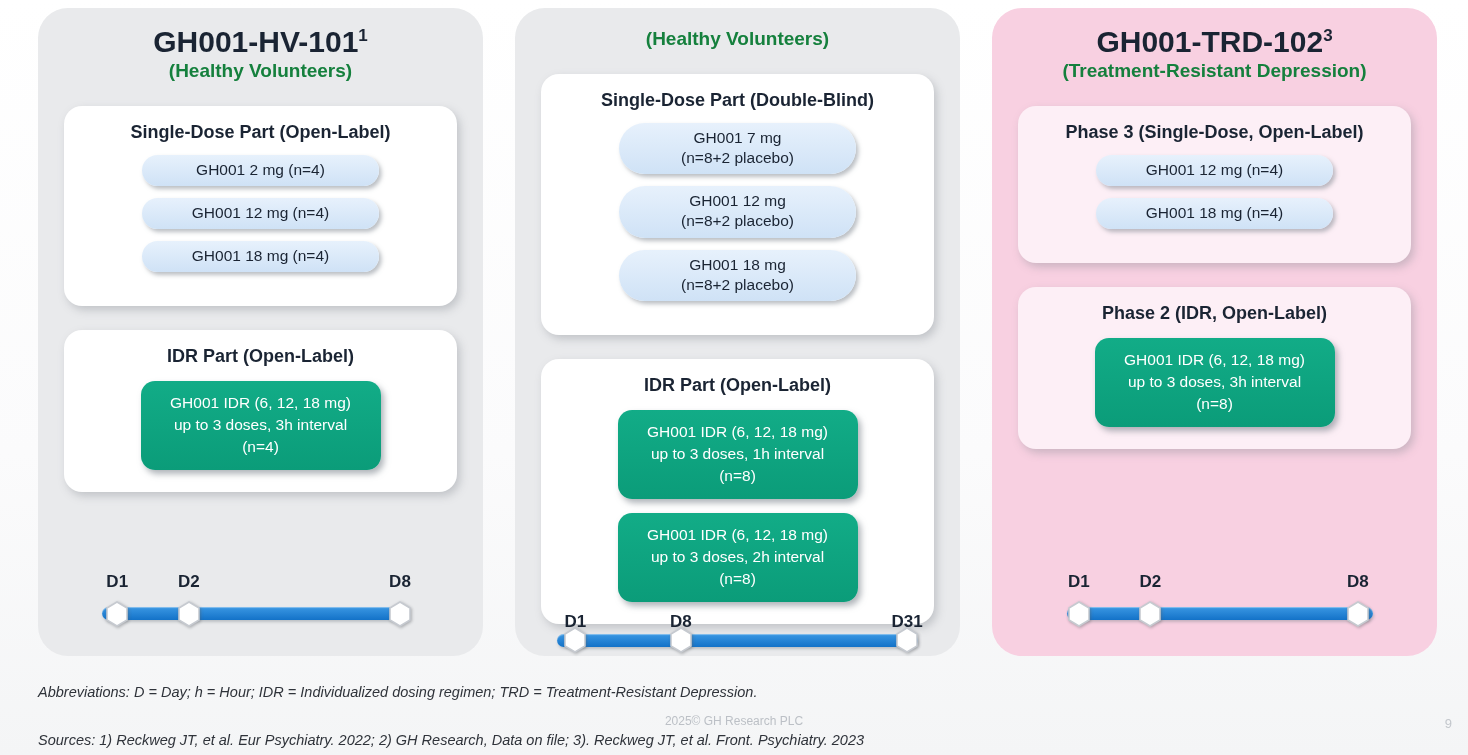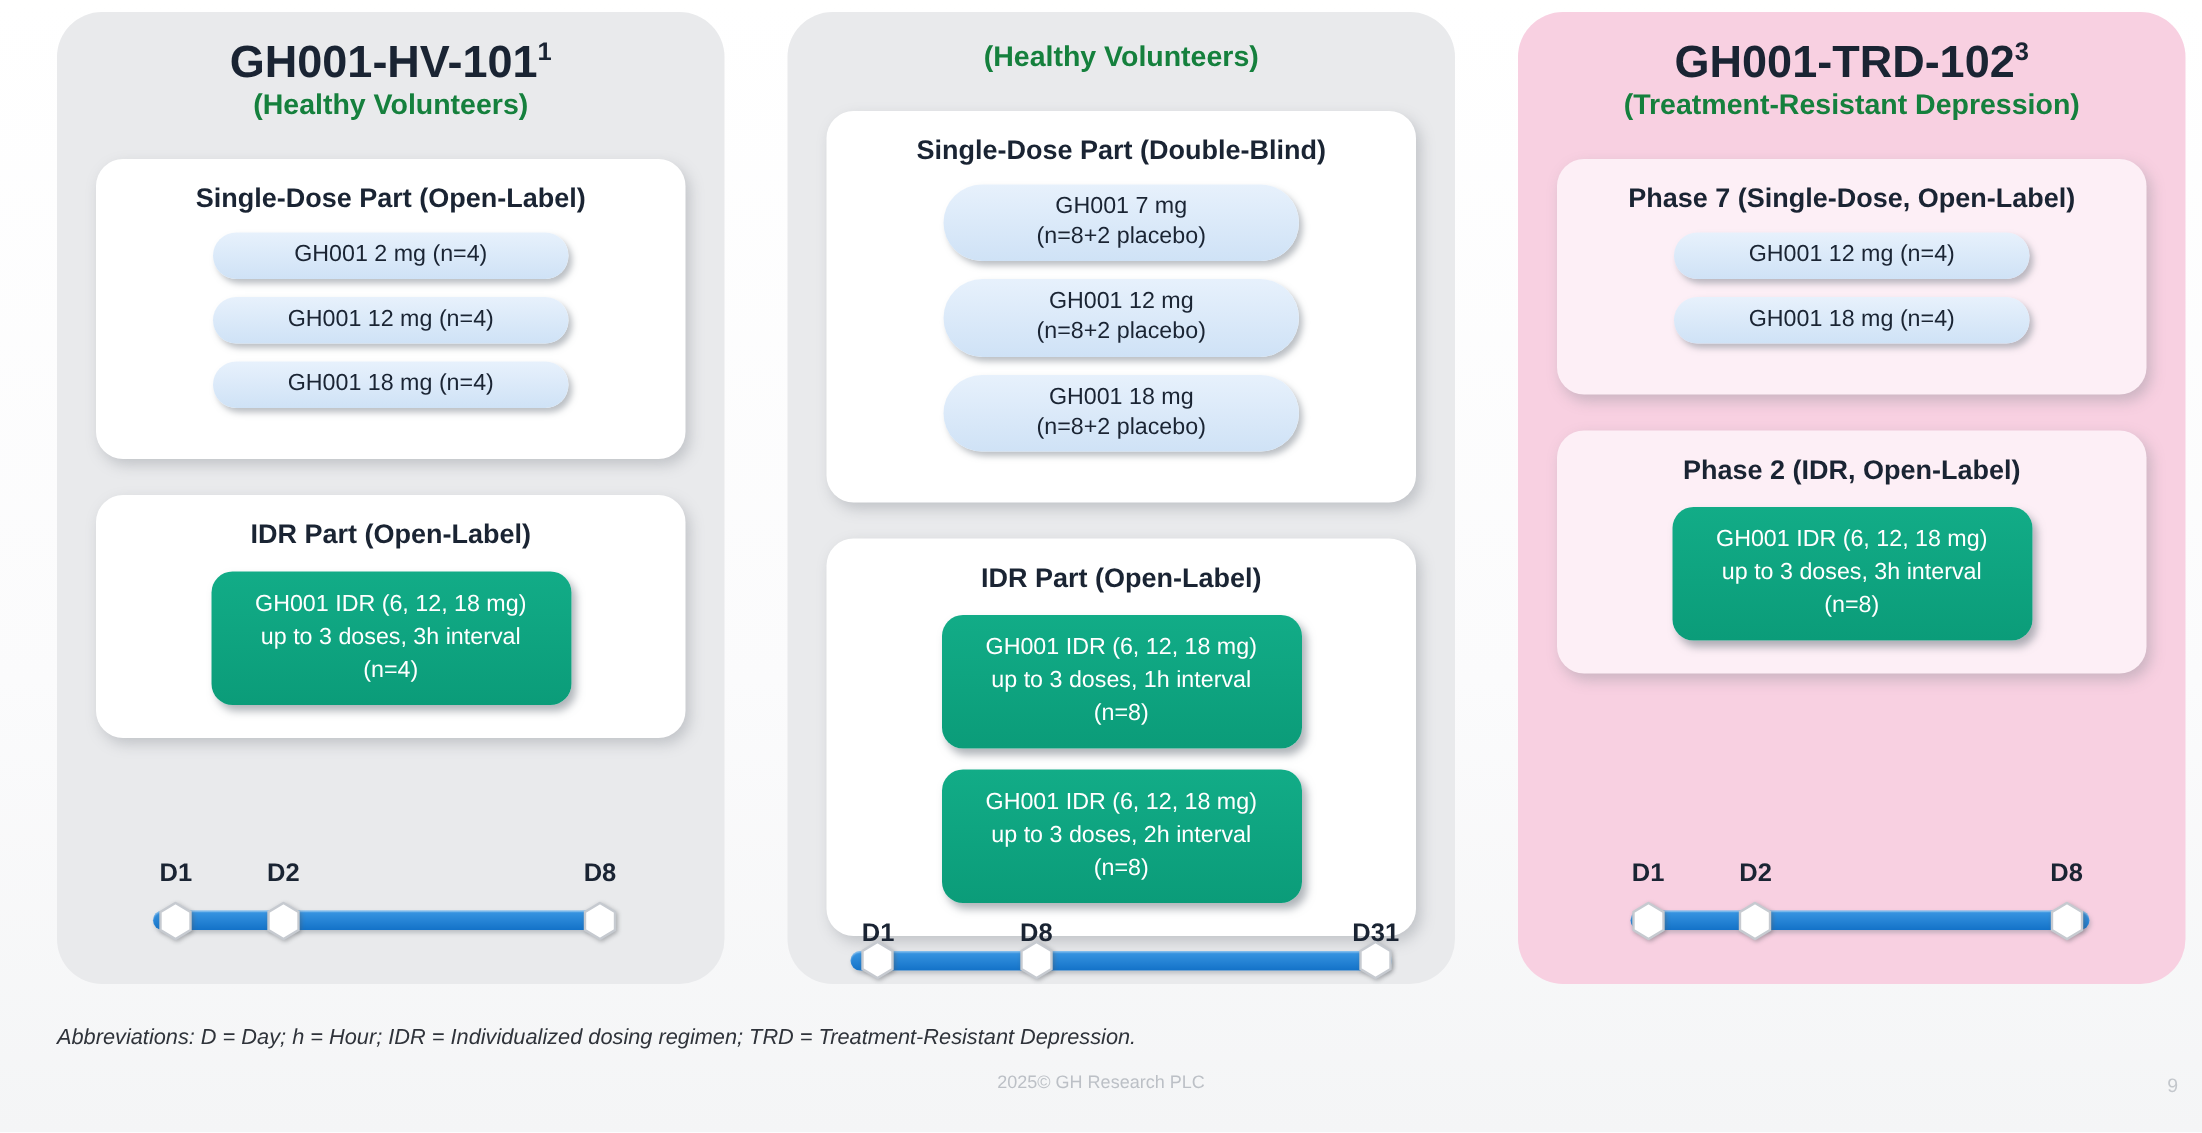--- a/index.html
+++ b/index.html
@@ -6,21 +6,21 @@
   html,body { width:1468px; height:755px; }
   body {
     font-family:"Liberation Sans", sans-serif;
     background:#ffffff;
     overflow:hidden;
   }
   .slide {
     position:relative; width:1468px; height:755px;
     background:linear-gradient(180deg,#ffffff 0%,#fbfbfc 60%,#f4f5f6 100%);
   }
-  .columns { position:absolute; top:8px; left:38px; display:flex; gap:42px; }
+  .columns { position:absolute; top:8px; left:38px; display:flex; gap:32px; }
   .column {
     width:445px; height:648px; border-radius:30px;
     padding:18px 26px 14px; display:flex; flex-direction:column;
   }
   .column.gray { background:#e9eaec; }
   .column.pink { background:#f8d0e1; }
   .col-title { font-size:30px; font-weight:700; color:#1a2433; text-align:center; line-height:1.05; }
   .col-title sup { font-size:17px; vertical-align:super; }
   .col-subtitle { font-size:19px; font-weight:700; color:#15803d; text-align:center; margin-top:2px; }
   .panel {
@@ -174,21 +174,21 @@
             </svg>
           </span>
       </div>
     </section>
 
     <section class="column pink">
       <h2 class="col-title"><span>GH001-TRD-102</span><sup>3</sup></h2>
       <div class="col-subtitle">(Treatment-Resistant Depression)</div>
 
       <div class="panel">
-        <div class="panel-heading">Phase 7 (Single-Dose, Open-Label)</div>
+        <div class="panel-heading">Phase 3 (Single-Dose, Open-Label)</div>
         <div class="pill">
           <div class="line">GH001 12 mg (n=4)</div>
         </div>
         <div class="pill">
           <div class="line">GH001 18 mg (n=4)</div>
         </div>
       </div>
 
       <div class="panel">
         <div class="panel-heading">Phase 2 (IDR, Open-Label)</div>
@@ -219,14 +219,15 @@
               <polygon points="11.5,1 21.5,7 21.5,19 11.5,25 1.5,19 1.5,7" fill="#ffffff" stroke="#c6cad0" stroke-width="1.6"></polygon>
             </svg>
           </span>
       </div>
     </section>
 
   </div>
 
   <div class="footer-abbr">Abbreviations: D = Day; h = Hour; IDR = Individualized dosing regimen; TRD = Treatment-Resistant Depression.</div>
   <div class="footer-copy">2025© GH Research PLC</div>
+  <div class="footer-src">Sources: 1) Reckweg JT, et al. Eur Psychiatry. 2022; 2) GH Research, Data on file; 3). Reckweg JT, et al. Front. Psychiatry. 2023</div>
   <div class="footer-page">9</div>
 </div>
 
 </body></html>

